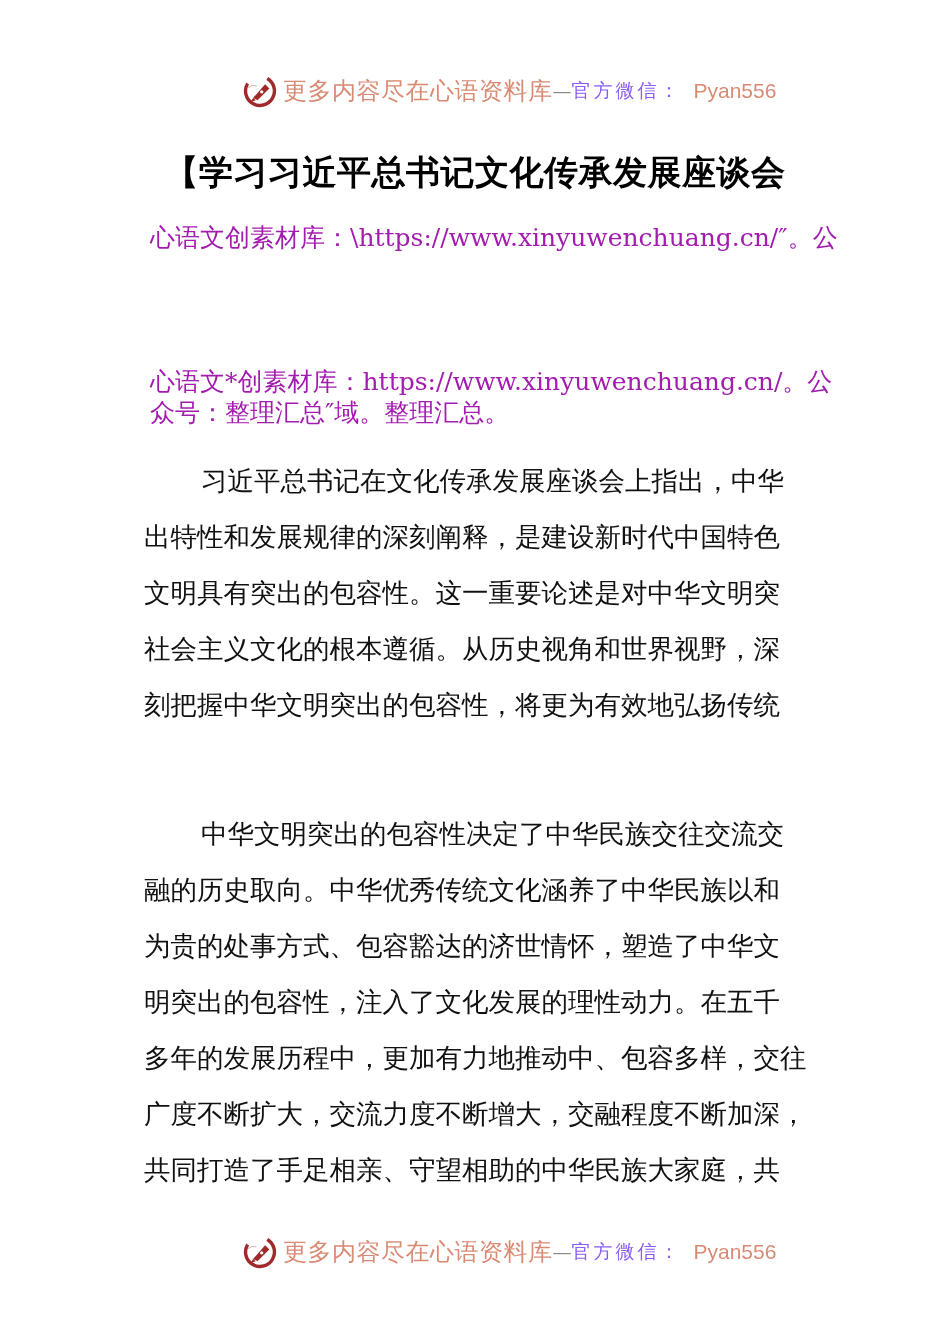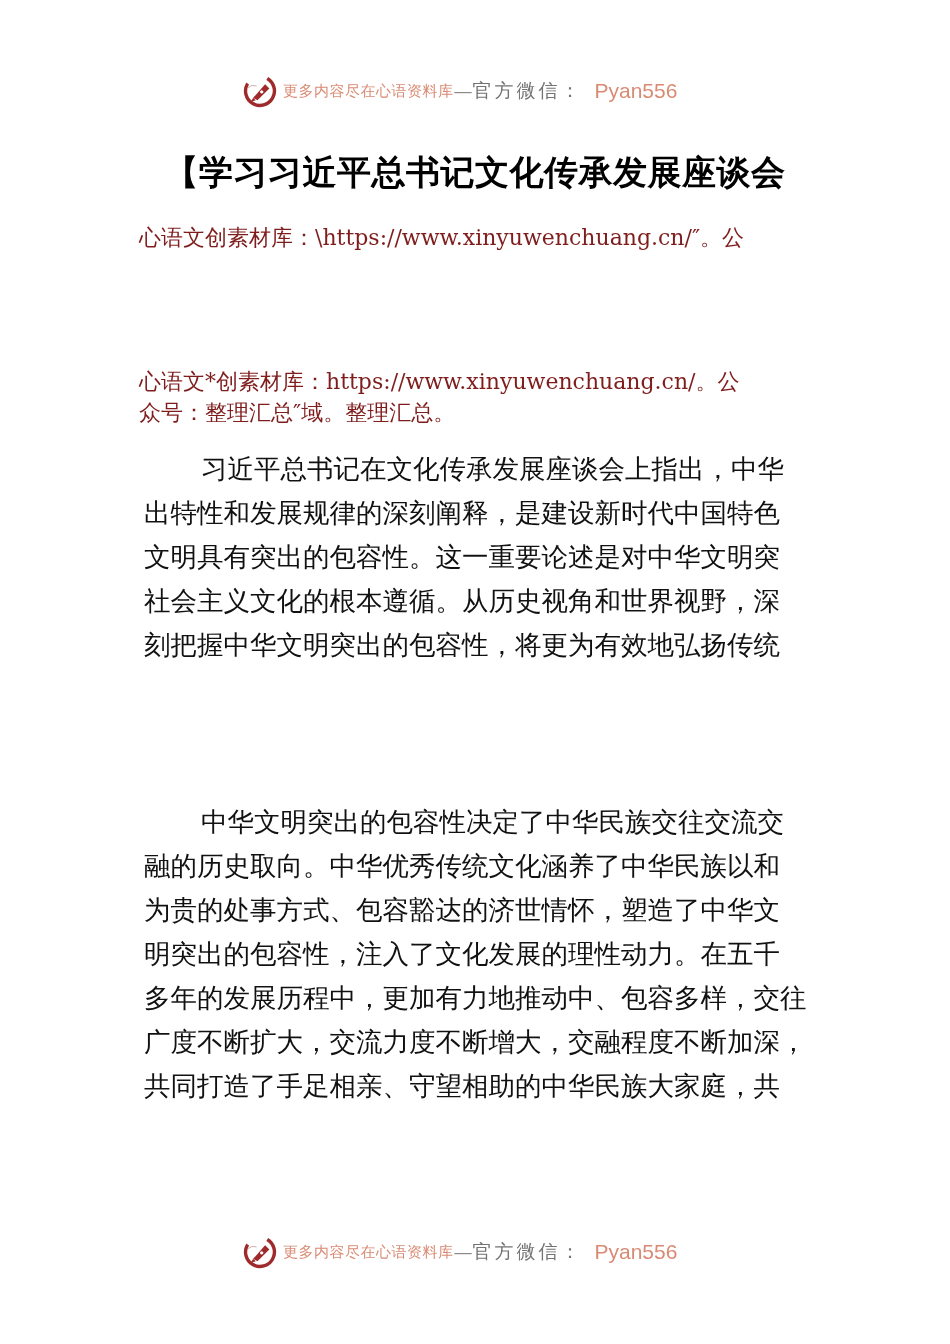--- a/index.html
+++ b/index.html
@@ -26,32 +26,32 @@
     .banner.top { top: 71px; }
     .banner.bottom { top: 1232px; }
     .banner .logo {
       width: 34px;
       height: 34px;
       margin-right: 6px;
       flex: 0 0 auto;
     }
     .banner .promo {
       font-family: Liberation Mono, monospace;
-      font-size: 15px;
+      font-size: 24px;
       color: #d98a73;
       letter-spacing: 0.5px;
     }
     .banner .dash {
       font-size: 19px;
       color: #8a8a8a;
     }
     .banner .wechat-label {
       font-family: "DejaVu Serif", "Liberation Serif", serif;
       font-size: 19px;
-      color: #737373;
+      color: #8b5cf6;
       letter-spacing: 3px;
     }
     .banner .wechat-id {
       font-family: "Liberation Sans", "DejaVu Sans", sans-serif;
       font-size: 21px;
       color: #d98a73;
       margin-left: 12px;
       text-align: right;
     }
     .title {
@@ -62,44 +62,45 @@
       text-align: center;
       font-family: "DejaVu Serif", "Liberation Serif", serif;
       font-weight: bold;
       font-size: 34px;
       letter-spacing: 0.5px;
       color: #000000;
       white-space: nowrap;
     }
     .intro {
       position: absolute;
-      left: 139px;
+      left: 150px;
       width: 700px;
       font-family: "DejaVu Serif", "Liberation Serif", serif;
-      font-size: 22px;
+      font-size: 25px;
       line-height: 31px;
-      color: #7f1d1d;
+      color: #a21caf;
       white-space: nowrap;
     }
     .intro .line { display: block; height: 31px; }
     .intro.first { top: 222px; }
     .intro.second { top: 366px; }
     .para {
       position: absolute;
       left: 144px;
       width: 680px;
       font-family: "DejaVu Sans", "Liberation Sans", sans-serif;
       font-size: 26.5px;
       color: #111111;
     }
     .para .line {
       display: block;
       height: 44px;
       line-height: 44px;
       white-space: nowrap;
+      margin-top: 12px;
     }
     .para .line.indent { padding-left: 57px; }
     .para.p1 { top: 447px; }
     .para.p2 { top: 800px; }
   </style>
 </head>
 <body>
 
 <div class="banner top">
   <svg class="logo" viewBox="0 0 40 40">

